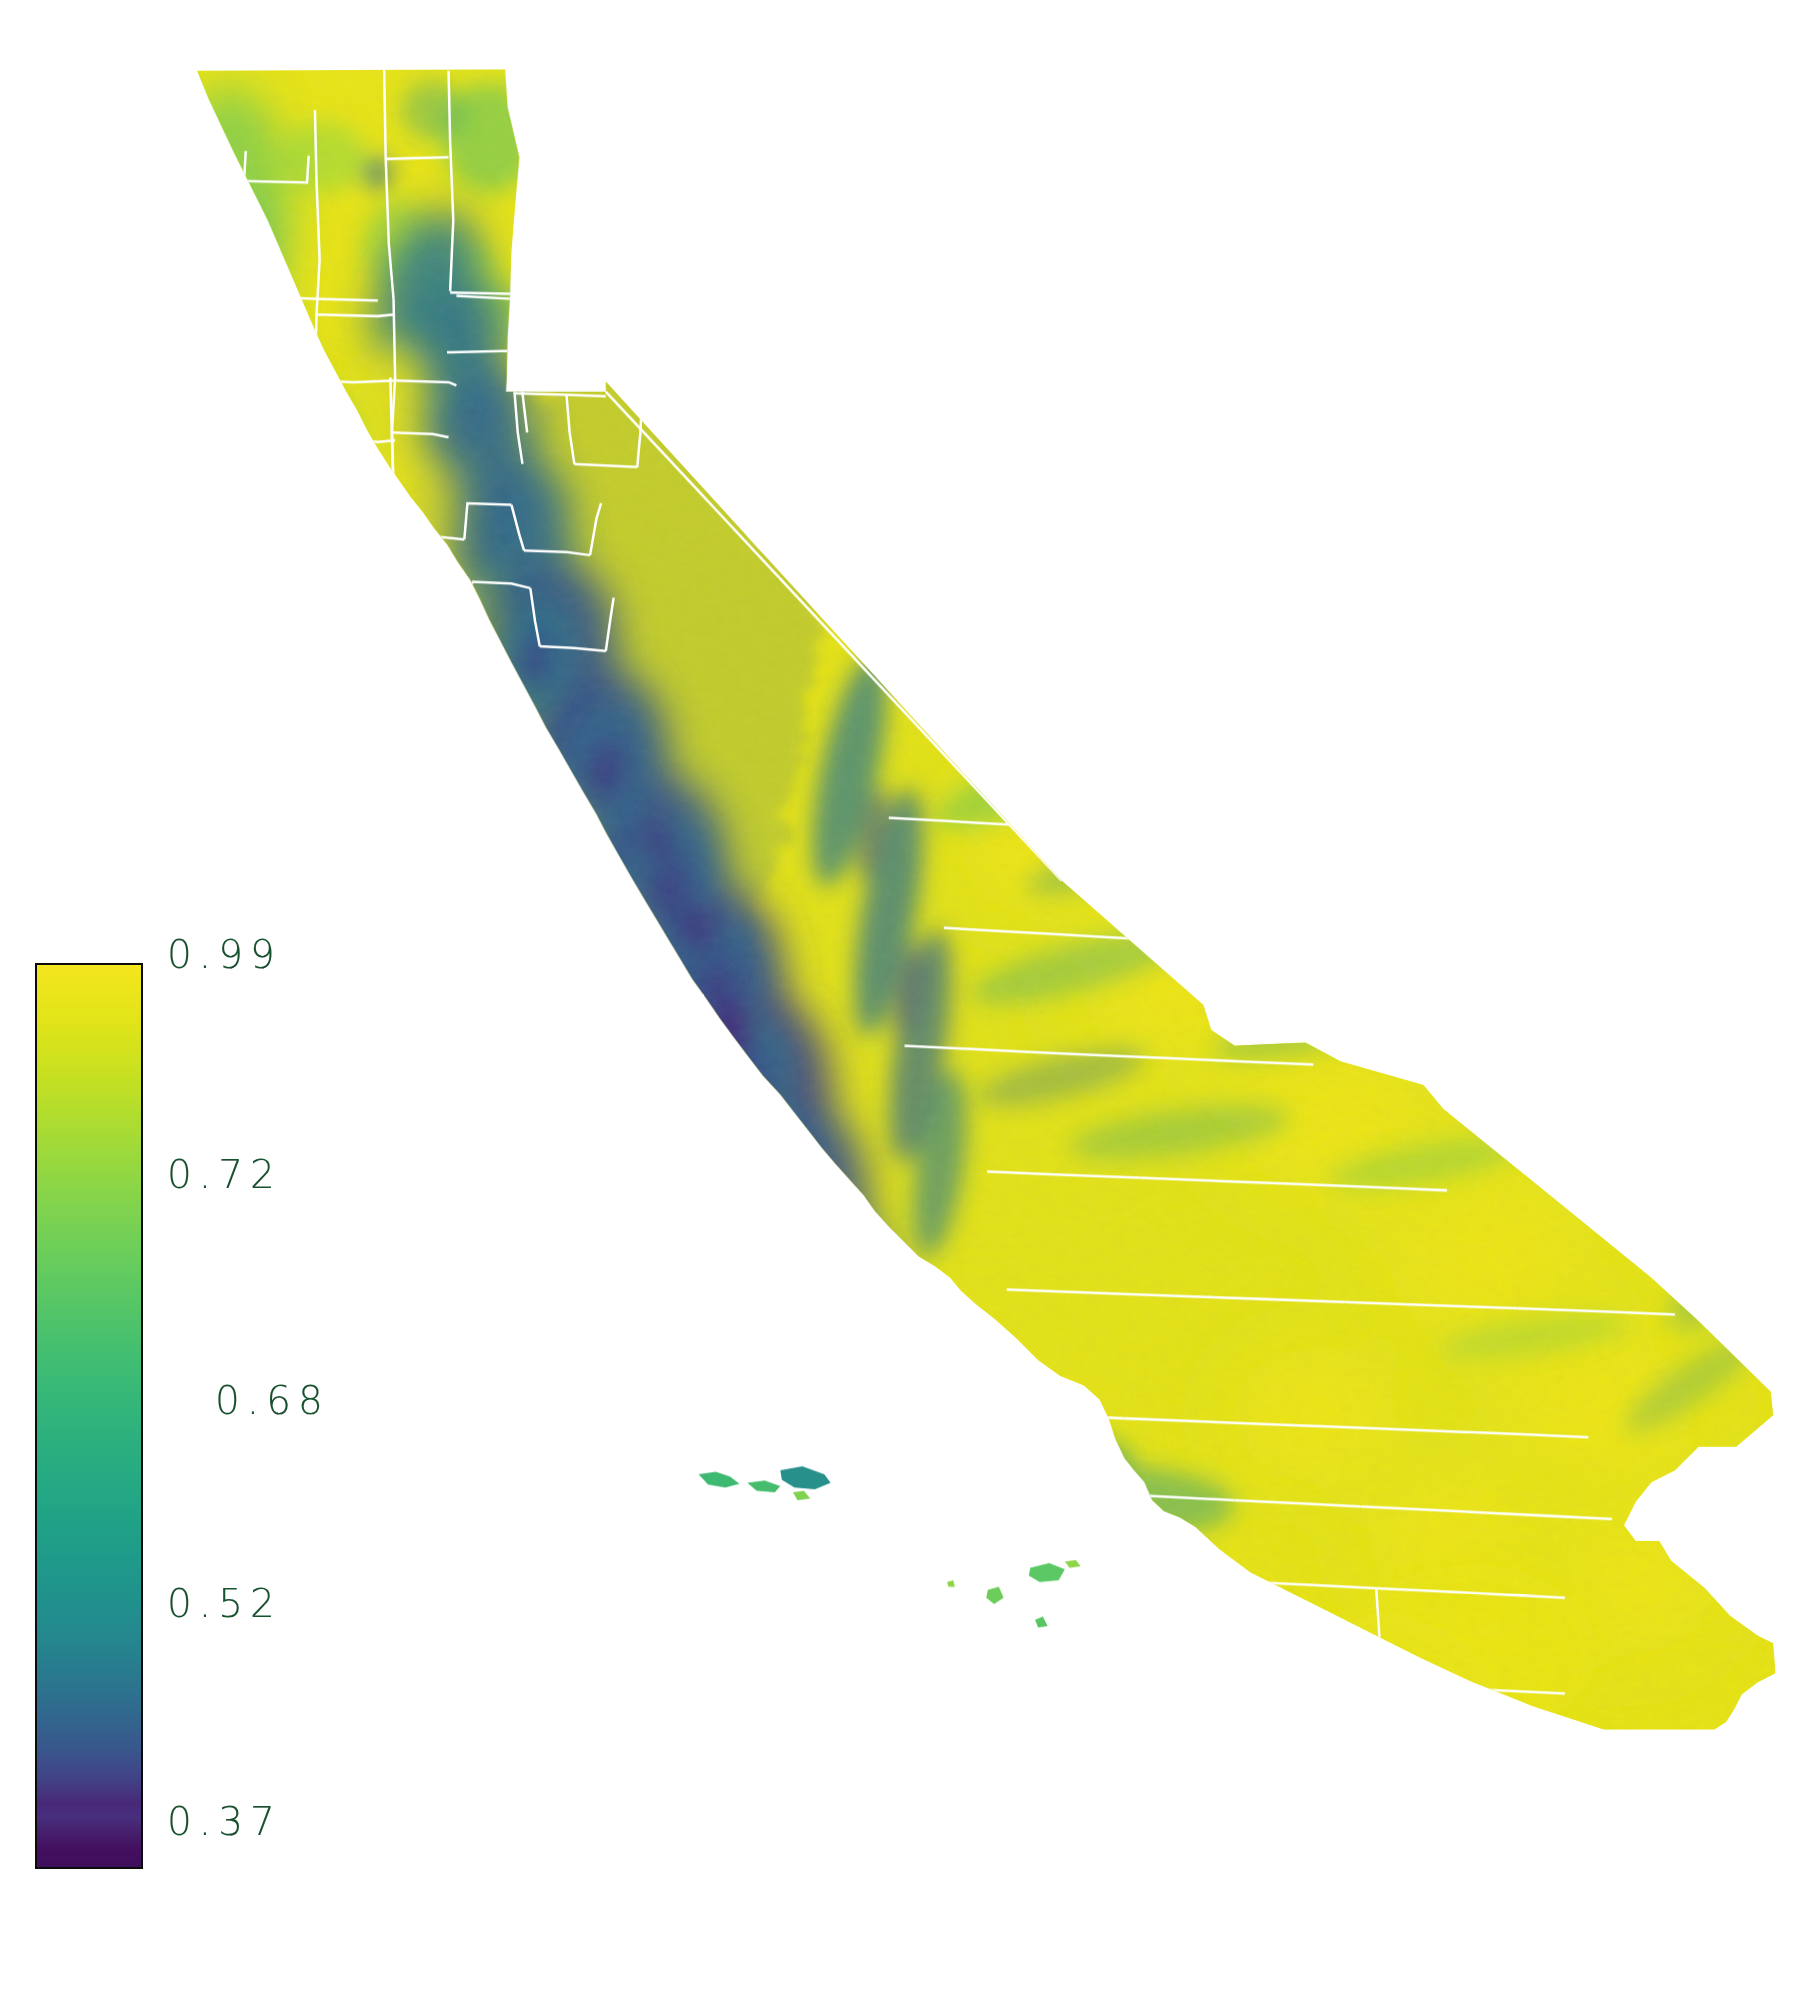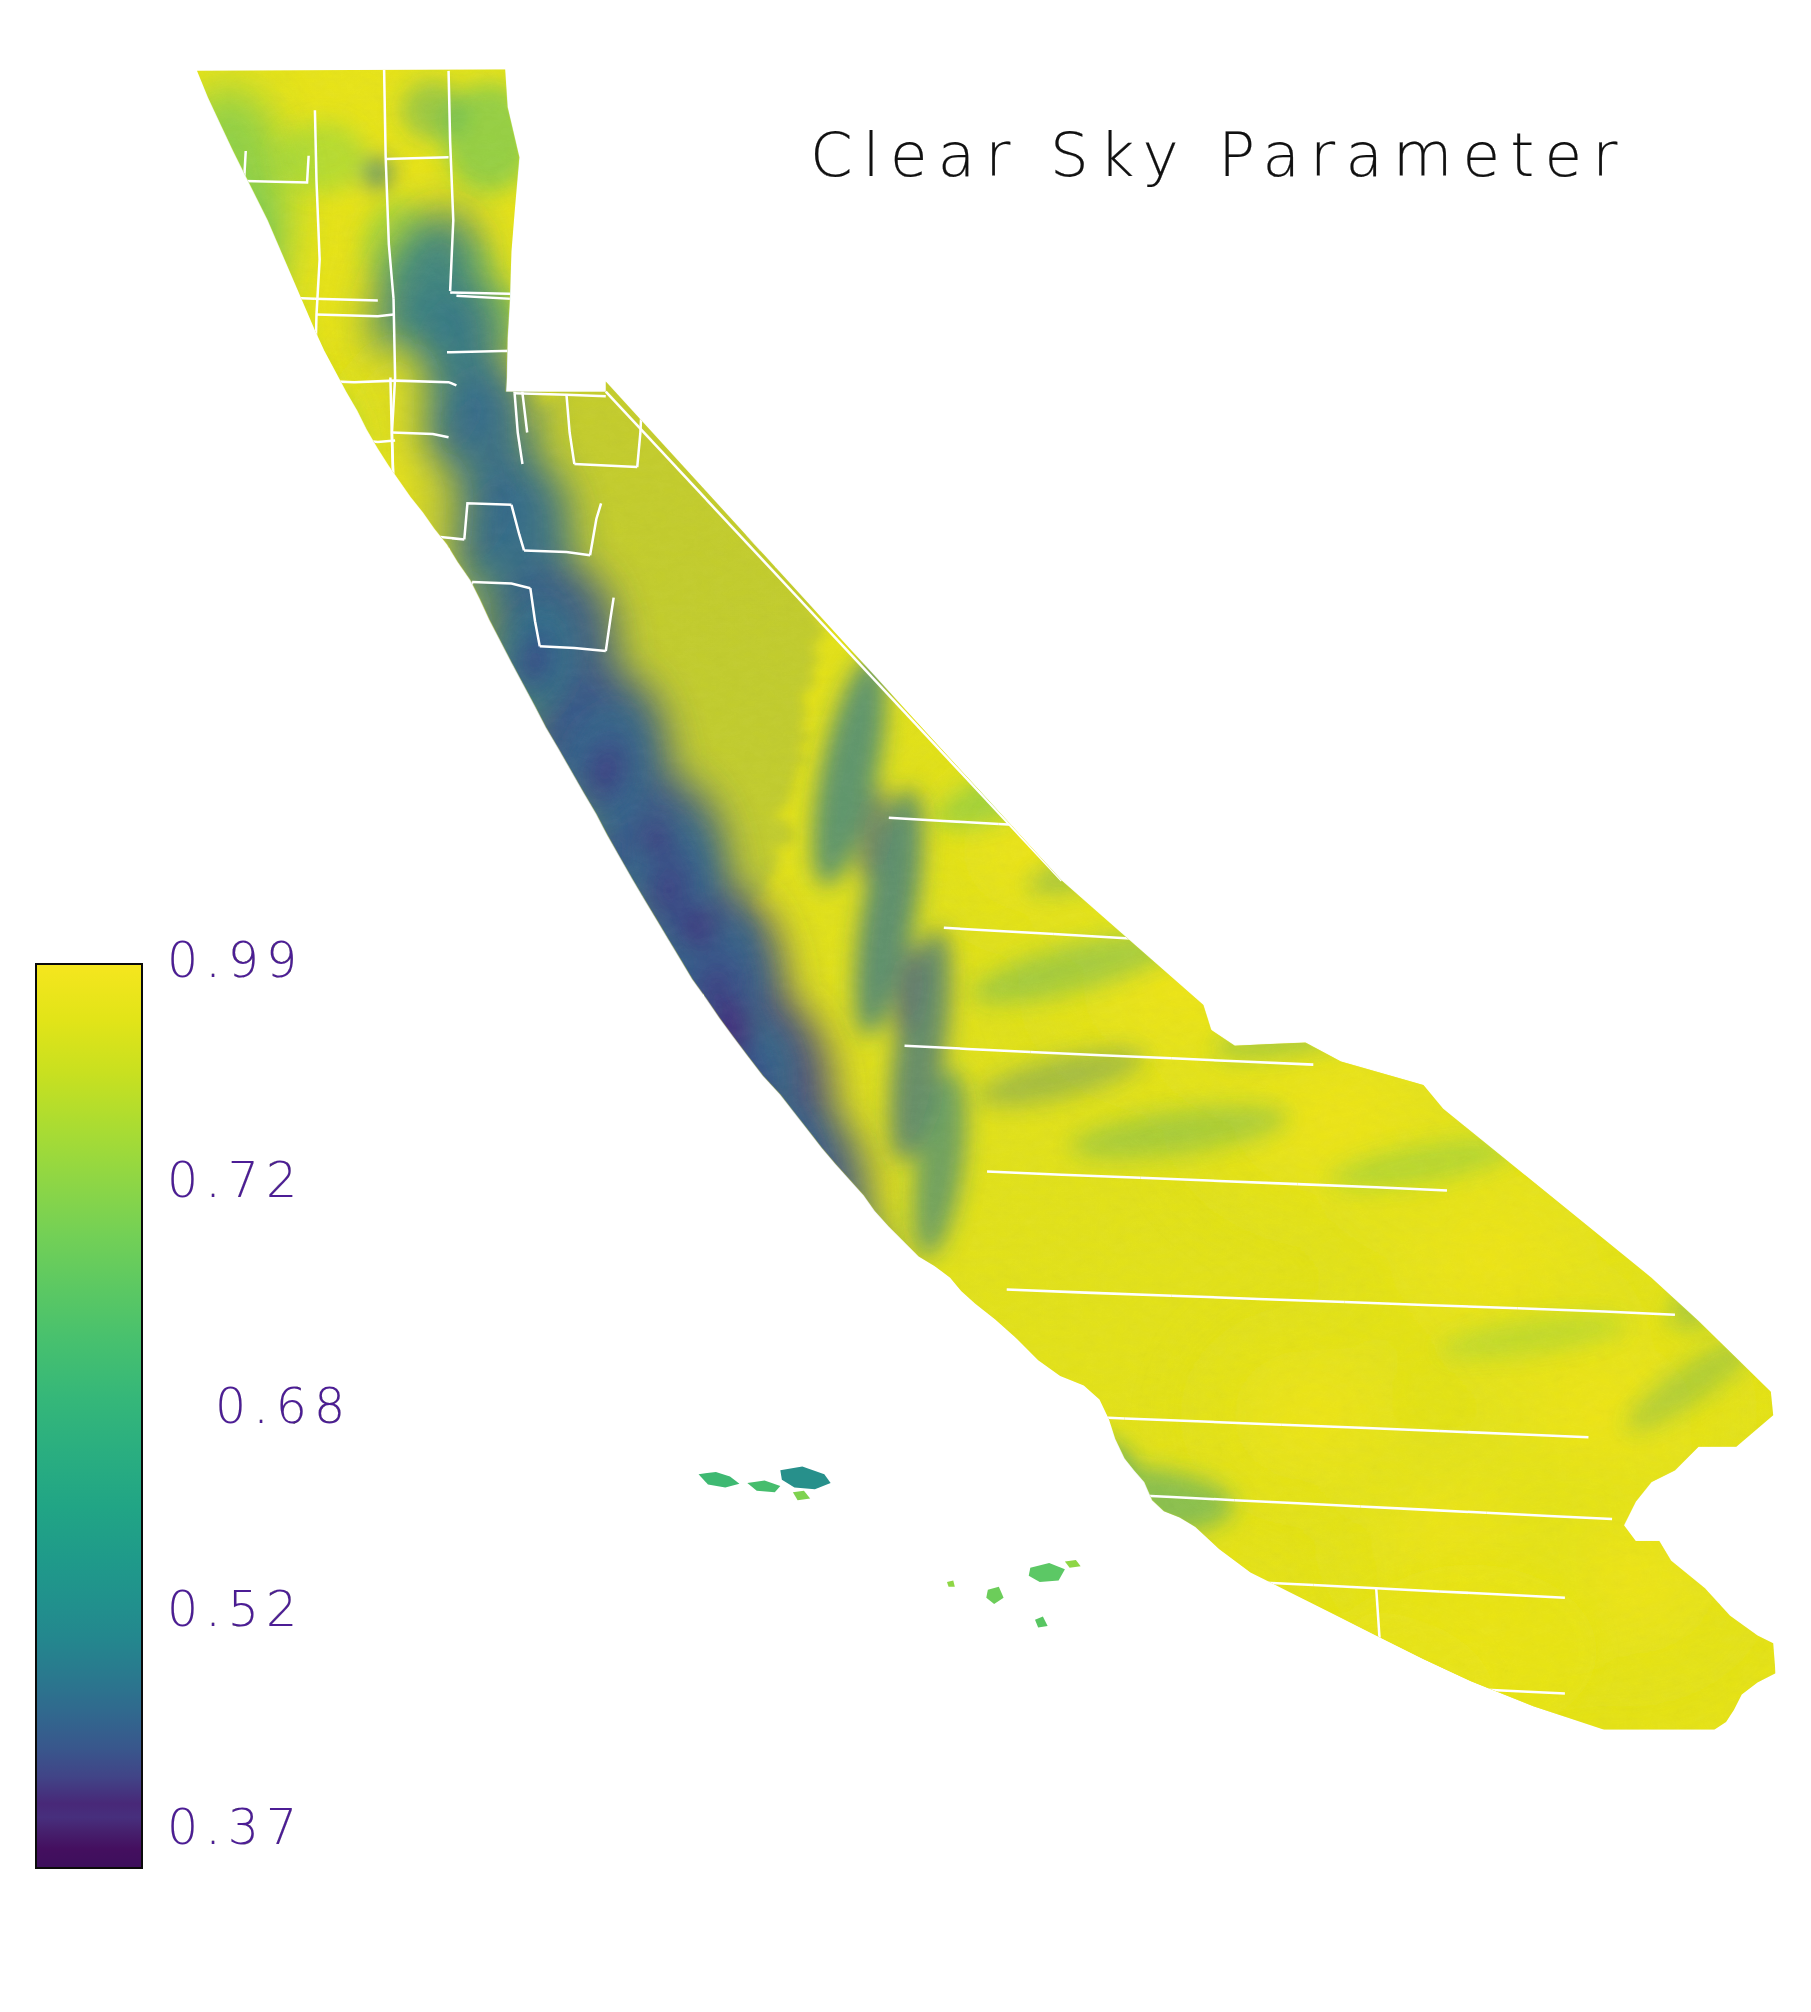--- a/index.html
+++ b/index.html
@@ -85,24 +85,24 @@
       #482878 93%,
       #472f7d 94.5%,
       #46216e 96%,
       #440f5f 98%,
       #3d0f5c 100%);
   }
   .cb-label {
     position: absolute;
     left: 132px;
     font-family: "DejaVu Sans", sans-serif;
-    font-size: 49px;
+    font-size: 39px;
     font-weight: 300;
     letter-spacing: 7px;
-    color: #4c1d95;
+    color: #14532d;
     white-space: nowrap;
     text-align: right;
     -webkit-text-stroke: 0.1px #1a1a1a;
   }
 </style>
 </head>
 <body>
 
 <div id="figure">
 
@@ -546,21 +546,20 @@
         <path d="M 212,830 L 224,840 L 236,848 L 248,854"></path>
         <path d="M 248,854 L 262,858 L 276,860"></path>
         <path d="M 205,850 L 212,870 L 220,888"></path>
         <path d="M 226,806 L 232,790 L 240,778"></path>
         <path d="M 260,790 L 272,784 L 286,780 L 300,782 L 312,788"></path>
         <path d="M 290,798 L 304,802 L 318,806 L 330,812"></path>
       </g>
     </svg>
   </div>
 
-  <div id="map-title">Clear Sky Parameter</div>
 
   <div id="colorbar-group">
     <div id="colorbar-swatch"></div>
     <div class="cb-label" style="top:-31px;">0.99</div>
     <div class="cb-label" style="top:189px;">0.72</div>
     <div class="cb-label" style="top:415px;margin-left:48px;">0.68</div>
     <div class="cb-label" style="top:618px;">0.52</div>
     <div class="cb-label" style="top:836px;">0.37</div>
   </div>
 

